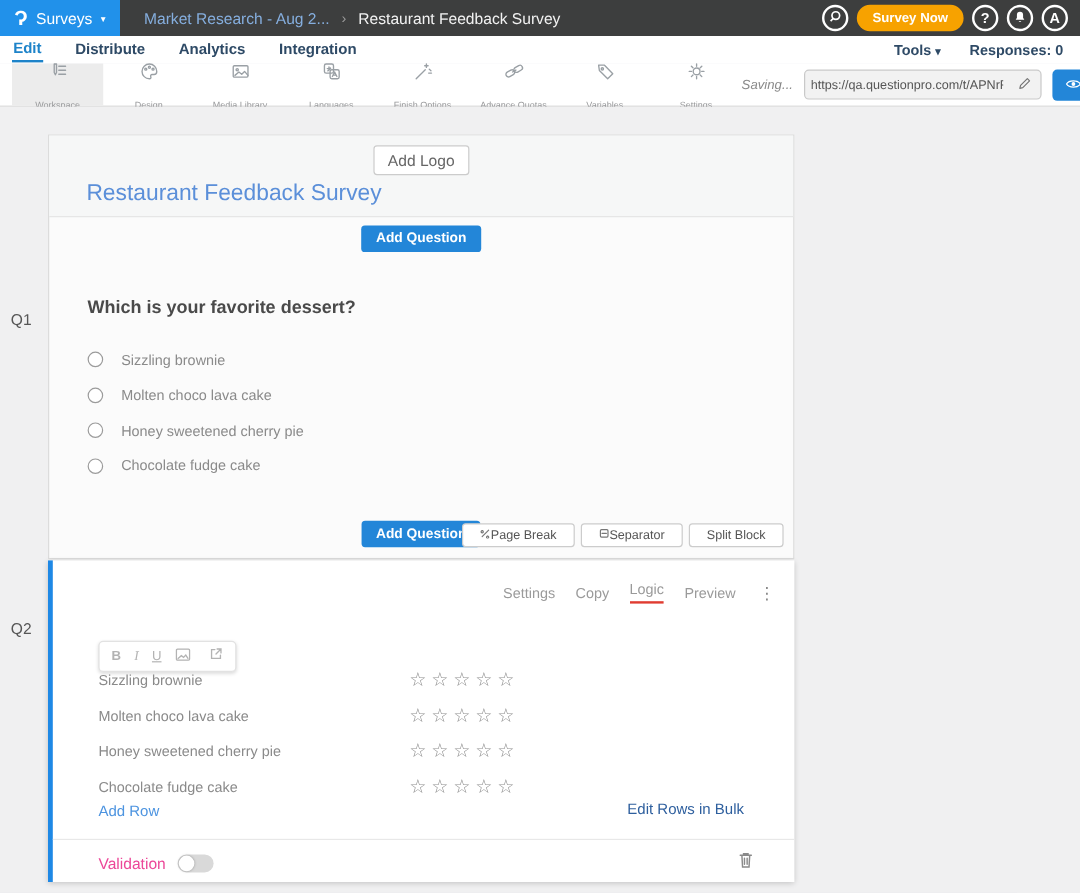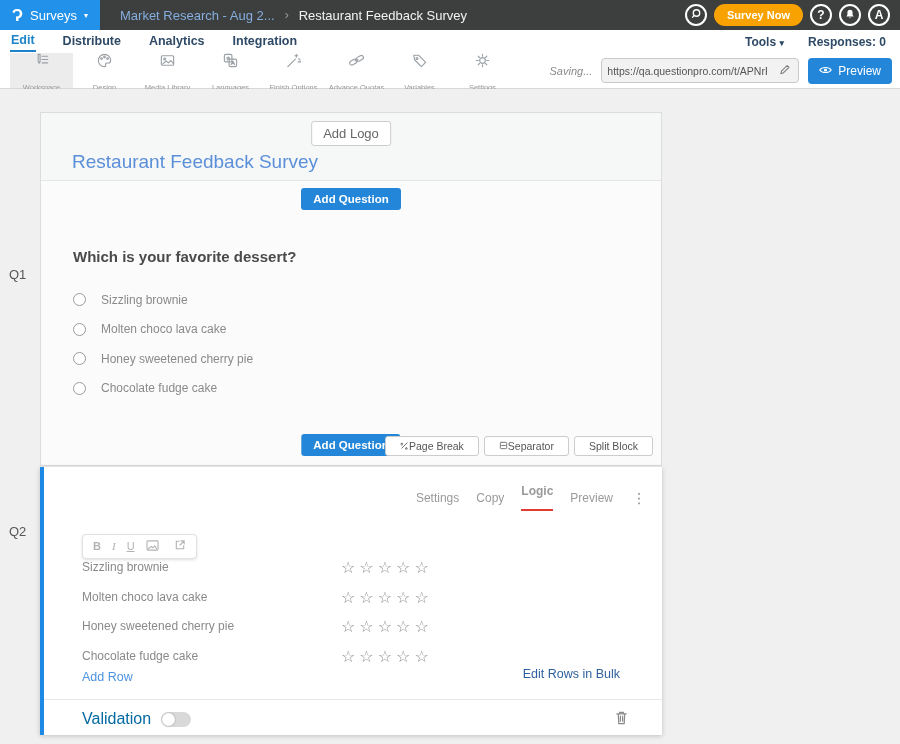--- a/index.html
+++ b/index.html
@@ -25,34 +25,34 @@
   .subnav .tab { font-size:12.5px; font-weight:bold; color:#2e4a66; margin-right:26px; padding:2px 1px 3px; cursor:pointer; }
   .subnav .tab.active { color:#1d83c9; border-bottom:2px solid #1d83c9; }
   .subnav-right { margin-left:auto; display:flex; align-items:center; gap:24px; padding-right:4px; }
   .tools-link { font-size:12px; font-weight:bold; color:#2e4a66; cursor:pointer; }
   .tools-link .caret { font-size:9px; }
   .responses { font-size:12px; font-weight:bold; color:#2e4a66; }
 
   
   .toolbar { position:absolute; top:53px; left:0; width:900px; height:36px; background:#fff; border-bottom:1px solid #d8d8d8; display:flex; }
   .tb-items { display:flex; padding-left:10px; }
-  .tb-item { width:63px; display:flex; flex-direction:column; align-items:center; justify-content:center; gap:10px; cursor:pointer; padding-top:2px; }
+  .tb-item { width:76px; display:flex; flex-direction:column; align-items:center; justify-content:center; gap:10px; cursor:pointer; padding-top:2px; }
   .tb-item.active { background:#ececec; }
   .tb-item svg { stroke:#9aa0a5; fill:none; stroke-width:1.2; stroke-linecap:round; stroke-linejoin:round; }
   .tb-label { font-size:7.5px; color:#98999b; }
   .tb-right { margin-left:auto; display:flex; align-items:center; gap:9px; padding-right:8px; }
   .saving { font-style:italic; font-size:11px; color:#8a8a8a; }
   .url-box { display:flex; align-items:center; width:198px; height:25px; background:#f2f2f2; border:1px solid #c9c9c9; border-radius:4px; overflow:hidden; }
   .url-box input { flex:1; border:none; background:transparent; font-family:inherit; font-size:10.5px; color:#555; padding:0 5px; outline:none; min-width:0; }
   .url-pencil { width:26px; height:25px; border:none; background:transparent; display:flex; align-items:center; justify-content:center; cursor:pointer; }
   .preview-btn { display:flex; align-items:center; gap:6px; background:#2386d8; color:#fff; border:none; font-family:inherit; font-size:12px; padding:0 11px; height:26px; border-radius:4px; cursor:pointer; }
 
   
   .content { position:absolute; top:89px; left:0; width:900px; height:655px; background:#f0f0f1; }
-  .q-label { position:absolute; left:9px; font-size:13px; color:#565656;margin-top:8px; }
+  .q-label { position:absolute; left:9px; font-size:13px; color:#565656; }
 
   .card1 { position:absolute; left:40px; top:23px; width:622px; height:354px; background:#fbfbfb; border:1px solid #dcdcdc; }
   .card-header { position:relative; height:68px; background:#f6f7f7; border-bottom:1px solid #e6e6e6; }
   .add-logo-btn { position:absolute; top:8px; left:50%; transform:translateX(-50%); background:#fff; border:1px solid #ccc; border-radius:3px; font-family:inherit; font-size:13px; color:#666; padding:4px 11px; cursor:pointer; }
   .survey-title { position:absolute; left:31px; bottom:7px; font-size:19px; color:#5b8fd9; cursor:text; }
   .add-q-row { height:36px; display:flex; align-items:center; justify-content:center; }
   .add-q-btn { background:#2386d8; color:#fff; border:none; font-family:inherit; font-size:11.5px; font-weight:bold; padding:5px 12px; border-radius:3px; cursor:pointer; }
   .q1-body { padding:31px 0 0 32px; }
   .q1-text { font-size:15px; font-weight:bold; color:#4a4a4a; cursor:text; }
   .opts { margin-top:20px; }
@@ -61,41 +61,41 @@
   .opt-label { font-size:12px; color:#8a8a8a; }
   .block-row { position:absolute; bottom:4px; left:0; right:0; height:28px; }
   .block-row .add-q-btn { position:absolute; left:50%; transform:translateX(-50%); top:1px; }
   .block-btns { position:absolute; right:8px; top:3px; display:flex; gap:5px; }
   .block-btn { display:flex; align-items:center; background:#fff; border:1px solid #ccc; border-radius:3px; font-family:inherit; font-size:10.5px; color:#555; padding:3px 14px; cursor:pointer; }
   .block-btn svg { stroke:#777; fill:none; stroke-width:1.1; stroke-linecap:round; }
 
   .card2 { position:absolute; left:40px; top:378px; width:622px; height:268px; background:#fff; border-left:4px solid #1e88e5; box-shadow:0 1px 5px rgba(0,0,0,0.2); }
   .q-actions { position:absolute; top:17px; right:16px; display:flex; align-items:center; gap:17px; }
   .q-action { font-size:12px; color:#9a9a9a; cursor:pointer; }
-  .q-action.logic { border-bottom:2px solid #e03c31; padding-bottom:11px;font-weight:bold; }
+  .q-action.logic { border-bottom:2px solid #e03c31; padding-bottom:3px; }
   .kebab { font-size:14px; color:#888; cursor:pointer; letter-spacing:0; margin-left:2px; }
   .q2-title { position:absolute; left:35px; top:42px; width:558px; font-size:14.5px; color:#4a4a4a; padding-bottom:7px; border-bottom:1px solid #cfcfcf; cursor:text; }
   .fmt-toolbar { position:absolute; left:38px; top:67px; background:#fff; border:1px solid #e2e2e2; border-radius:4px; box-shadow:0 1px 3px rgba(0,0,0,0.13); display:flex; align-items:center; gap:11px; padding:4px 10px; }
   .fmt-btn { font-size:11px; color:#b3b3b3; cursor:pointer; line-height:13px; }
   .fmt-b { font-weight:bold; }
   .fmt-i { font-style:italic; font-family:"Liberation Serif", serif; }
   .fmt-u { text-decoration:underline; }
   .fmt-toolbar svg { stroke:#b3b3b3; fill:none; stroke-width:1.2; stroke-linecap:round; }
   .fmt-ext { margin-left:4px; }
   .matrix { position:absolute; left:38px; top:86px; right:38px; }
   .m-row { position:relative; height:29.5px; }
   .m-label { font-size:12px; color:#8a8a8a; line-height:29.5px; }
   .stars { position:absolute; left:259px; top:0; line-height:29.5px; font-size:16px; color:#8f8f8f; letter-spacing:4px; white-space:nowrap; }
   .stars span { cursor:pointer; }
   .row-links { position:absolute; left:38px; right:38px; top:200px; height:20px; }
   .add-row-link { font-size:12.5px; color:#4d94e0; cursor:pointer; }
   .bulk-link { position:absolute; right:4px; top:0; font-size:12.5px; color:#2e5f9e; cursor:pointer;text-align:center; }
   .q2-divider { position:absolute; left:0; right:0; top:232px; border-top:1px solid #e8e8e8; }
   .validation-row { position:absolute; left:38px; right:34px; top:241px; height:22px; display:flex; align-items:center; }
-  .validation-label { font-size:16px; color:#0369a1; }
+  .validation-label { font-size:13px; color:#ec4899; }
   .toggle { position:relative; width:30px; height:15px; background:#d9d9d9; border-radius:8px; margin-left:10px; cursor:pointer; }
   .toggle .knob { position:absolute; left:1px; top:1px; width:13px; height:13px; background:#fff; border-radius:50%; box-shadow:0 0 2px rgba(0,0,0,0.35); }
   .trash { margin-left:auto; cursor:pointer; }
   .trash svg { stroke:#8a8a8a; fill:none; stroke-width:1.3; stroke-linecap:round; }
 </style>
 </head>
 <body>
 
 <div class="screen">
 

